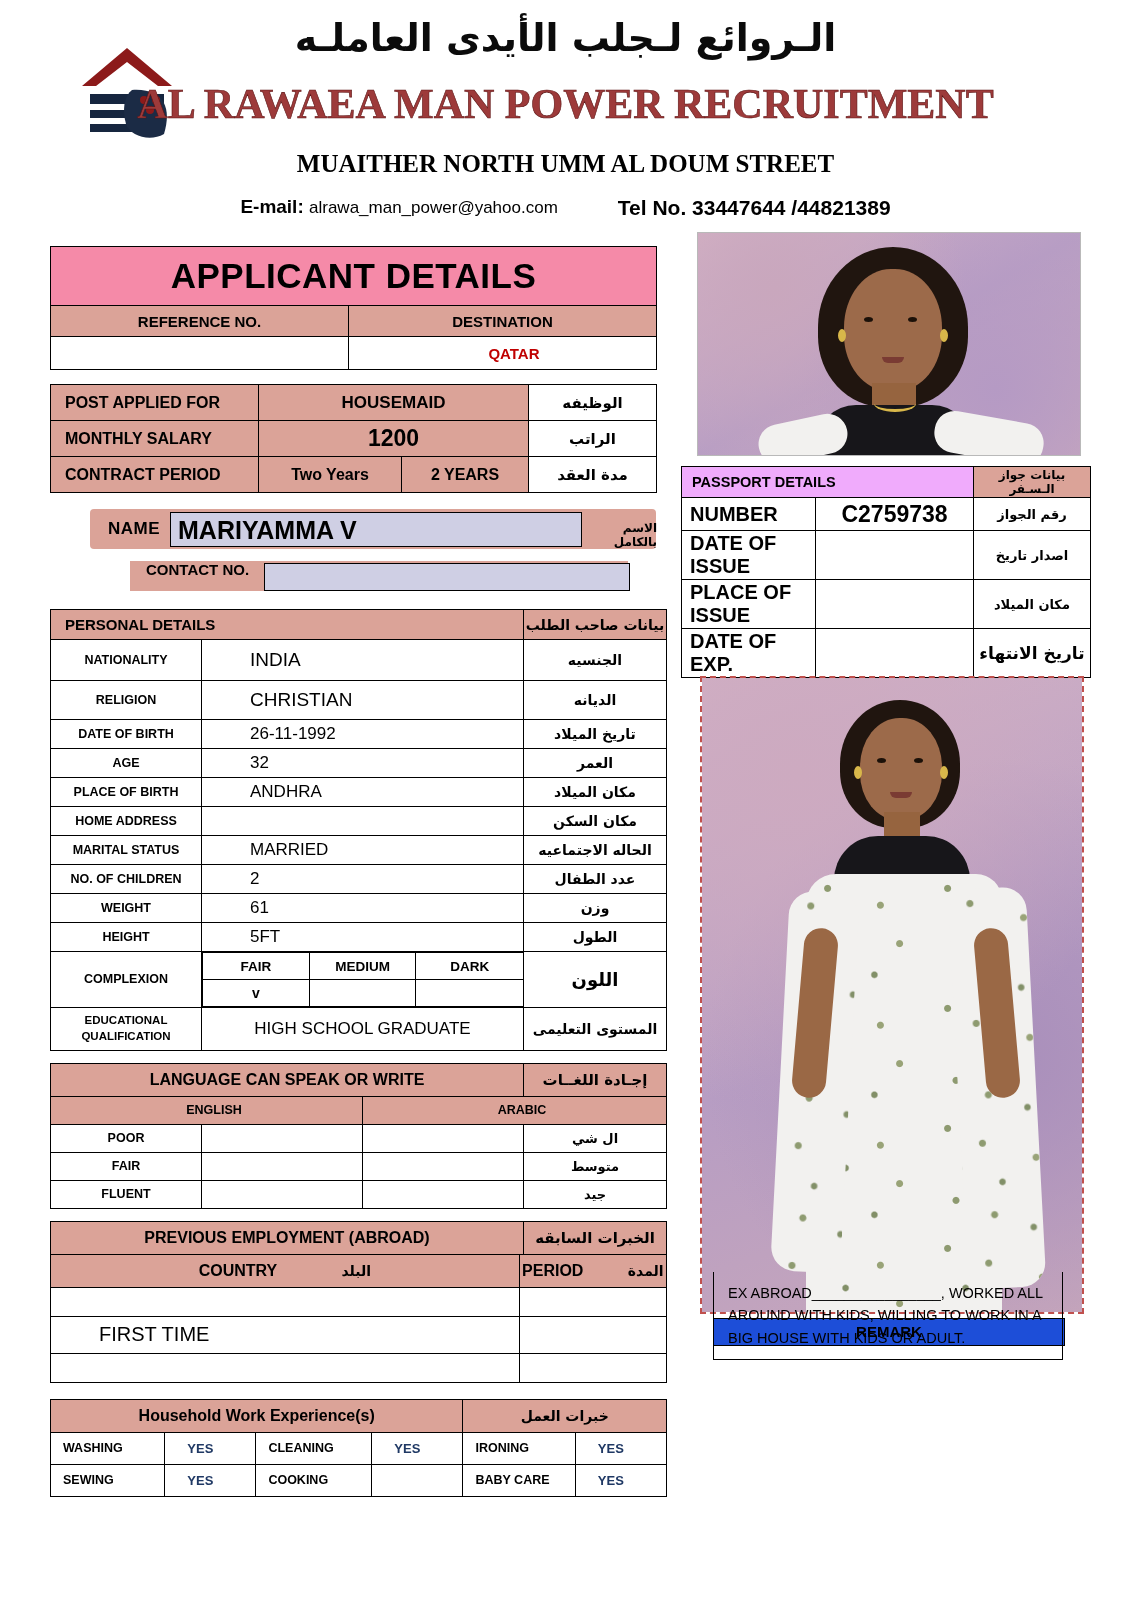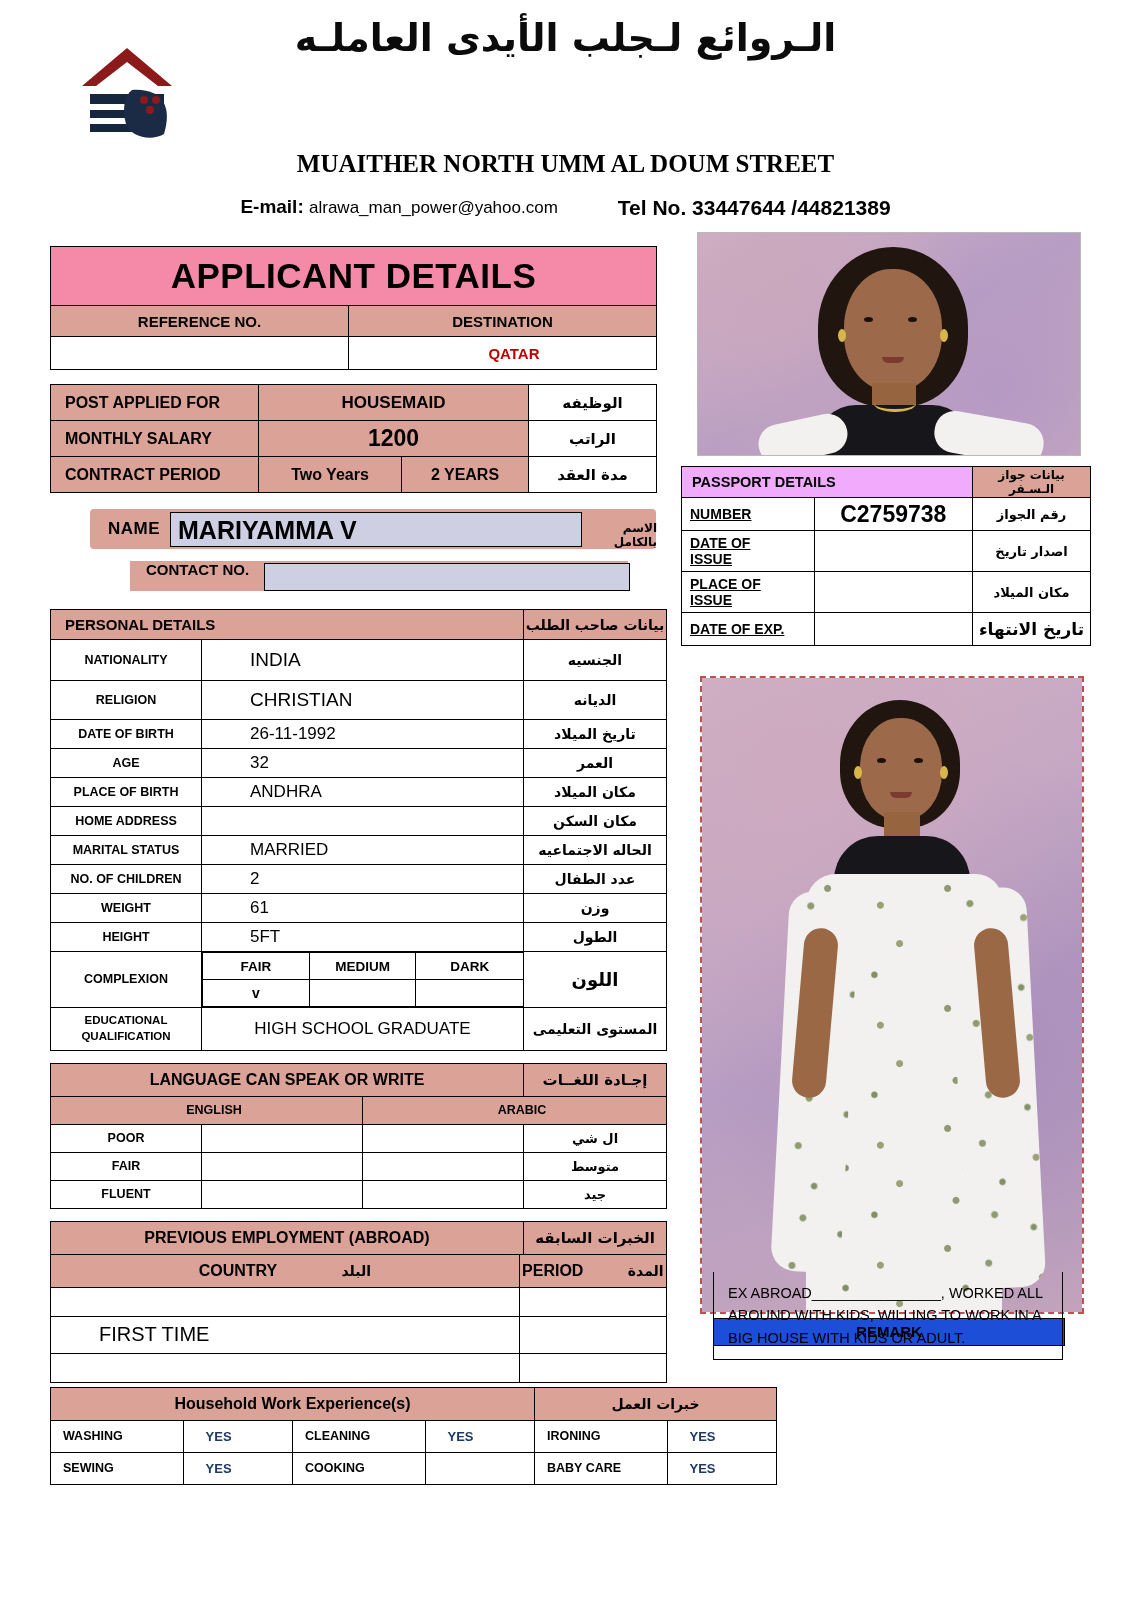--- a/index.html
+++ b/index.html
@@ -115,36 +115,36 @@
   .t-lang td.col { background:#dba398; text-align:center; font-weight:bold; font-size:12.5px;padding-left:16px; }
   .t-lang td.lev { text-align:center; font-weight:bold; font-size:12.5px; width:148px; }
   .t-lang td.ar-lev { text-align:center; font-size:13px; width:140px; }
 
   table.t-prev { width:617px; margin-top:12px; }
   .t-prev td.hdr { background:#dba398; font-weight:bold; font-size:16px; text-align:center; height:30px; }
   .t-prev td.colh { background:#dba398; font-weight:bold; font-size:16px; text-align:center; height:30px; }
   .t-prev td.cell { height:26px; }
   .t-prev td.firsttime { font-size:20px; padding-left:48px; }
 
-  table.t-house { width:727px; margin-top:4px; }
+  table.t-house { width:617px; margin-top:16px; }
   .t-house td.hdr { background:#dba398; font-weight:bold; font-size:16px; text-align:center; height:30px; }
   .t-house td.k { font-weight:bold; font-size:12.5px; padding-left:12px; height:29px; width:118px; }
   .t-house td.v { text-align:left; padding-left:22px; font-size:13px; font-weight:bold; color:#1f3864; width:85px; }
 
   
   .photo-top {
     position:absolute; left:697px; top:232px; width:382px; height:222px;
     border:1px solid #b9b9b9;
     overflow:hidden;
   }
   table.t-passport { position:absolute; left:681px; top:466px; width:410px; }
   .t-passport td { font-size:14px; }
   .t-passport td.hdr { background:#f0abfc; font-weight:bold; font-size:14.5px; padding:4px 0 4px 10px; height:22px; }
   .t-passport td.hdr-ar { background:#dba398; font-size:12px; text-align:center; }
-  .t-passport td.k { width:128px; font-weight:bold; font-size:14px; padding-left:8px; height:38px;text-decoration:underline; }
+  .t-passport td.k { width:128px; font-weight:bold; font-size:20px; padding-left:8px; height:38px; }
   .t-passport td.v { text-align:center; font-size:23px; font-weight:bold; width:160px; }
   .t-passport td.a { width:120px; text-align:center; font-size:13px; }
 
   .photo-main {
     position:absolute; left:700px; top:676px; width:380px; height:634px;
     border:2px dashed #c0504d;
     overflow:hidden;
   }
   .remark-hdr {
     position:absolute; left:713px; top:1318px; width:350px; height:26px;
@@ -200,20 +200,21 @@
         <path d="M18 56 L92 56 L92 66 L18 66 Z" fill="#16263f"></path>
         <path d="M18 72 L92 72 L92 80 L18 80 Z" fill="#16263f"></path>
         <path d="M18 86 L92 86 L92 94 L18 94 Z" fill="#16263f"></path>
         <path d="M60 52 C92 50 100 70 92 96 C78 104 58 98 54 86 C50 72 52 58 60 52 Z" fill="#1b2b45"></path>
         <circle cx="72" cy="62" r="4" fill="#8c1a1a"></circle>
         <circle cx="84" cy="62" r="4" fill="#8c1a1a"></circle>
         <circle cx="78" cy="72" r="4" fill="#8c1a1a"></circle>
       </svg>
     </div>
     <div class="arabic-title">الـروائع لـجلب الأيدى العاملـه</div>
+    <div class="en-title">AL RAWAEA MAN POWER RECRUITMENT</div>
     <div class="street">MUAITHER NORTH UMM AL DOUM STREET</div>
     <div class="contact-row">
       <div>
         <span class="lbl">E-mail:</span>
         <span class="val">alrawa_man_power@yahoo.com</span>
       </div>
       <div class="tel">Tel No. 33447644 /44821389</div>
     </div>
   </div>
 

